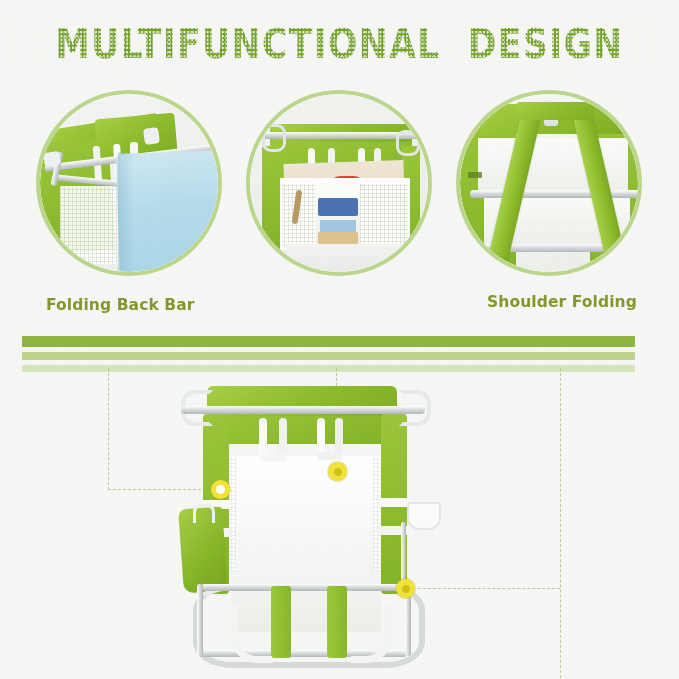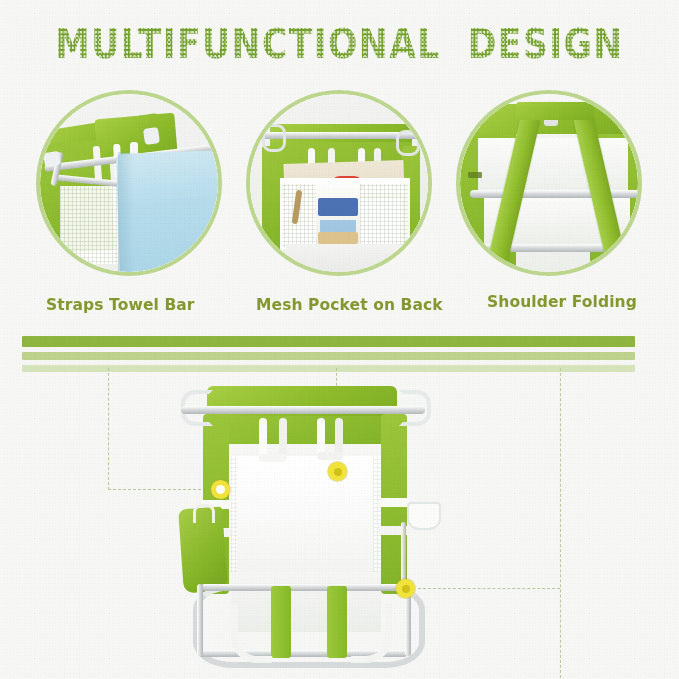--- a/index.html
+++ b/index.html
@@ -189,22 +189,21 @@
       <div class="pc" style="left:62px;top:18px;width:20px;height:160px;background:linear-gradient(90deg,#a6cf4a,#8ebb2b 60%,#7da824);border-radius:9px;transform:rotate(13deg);transform-origin:top center;box-shadow:0 0 2px rgba(90,120,30,.35);"></div>
       <div class="pc" style="left:112px;top:18px;width:20px;height:160px;background:linear-gradient(90deg,#a6cf4a,#8ebb2b 60%,#7da824);border-radius:9px;transform:rotate(-13deg);transform-origin:top center;box-shadow:0 0 2px rgba(90,120,30,.35);"></div>
 
       <div class="pc" style="left:84px;top:6px;width:14px;height:26px;background:linear-gradient(180deg,#f2f4f1,#dfe2de);border-radius:3px;"></div>
       <div class="pc gfab" style="left:56px;top:8px;width:78px;height:18px;border-radius:4px;"></div>
 
       <div class="pc" style="left:8px;top:78px;width:14px;height:6px;background:#5f7f21;border-radius:1px;opacity:.8;"></div>
     </div>
   </div>
 
-  <div class="caption" id="caption-1">Straps Towel Bar</div>
-  <div class="caption" id="caption-2">Mesh Pocket on Back</div>
+  <div class="caption" id="caption-1">Folding Back Bar</div>
   <div class="caption" id="caption-3">
     <div>Shoulder Folding</div>
   </div>
 
   <div id="divider">
     <div class="bar b1"></div>
     <div class="bar b2"></div>
     <div class="bar b3"></div>
   </div>
 

